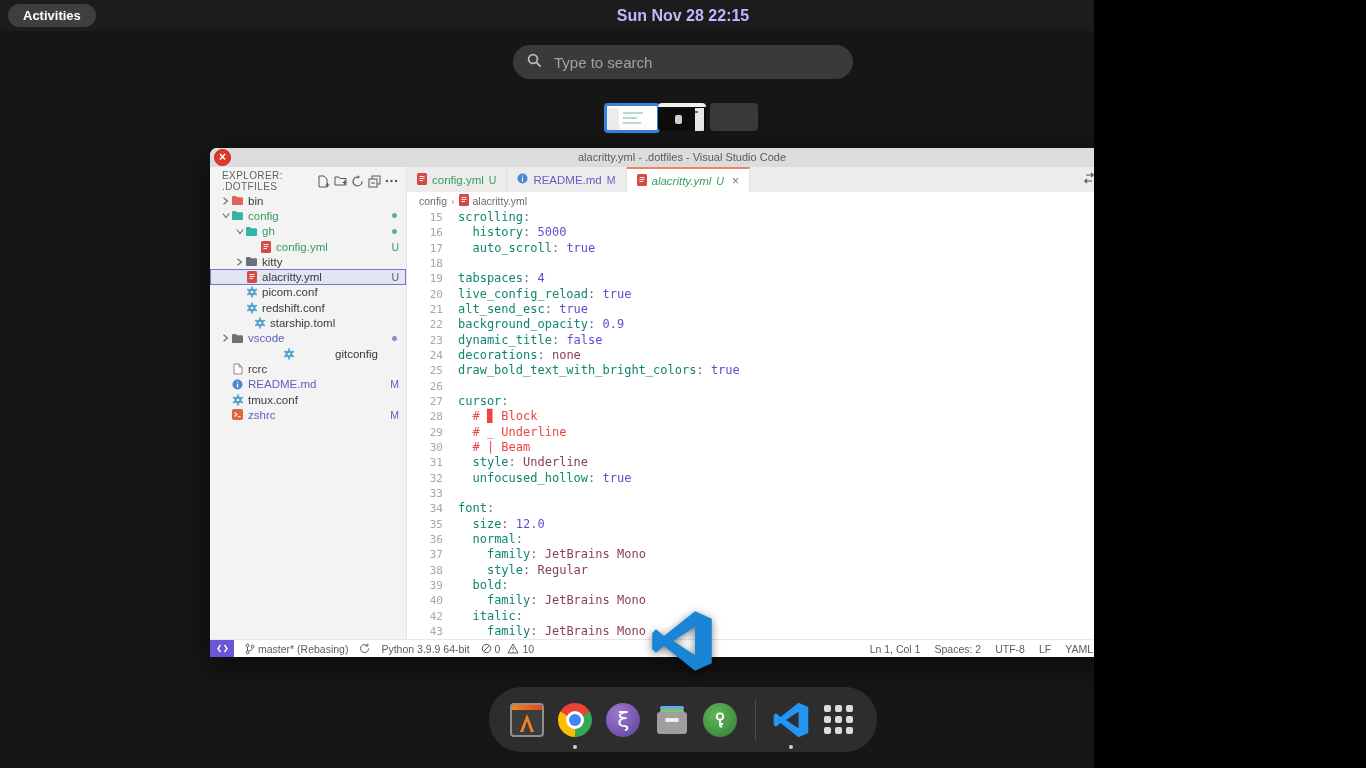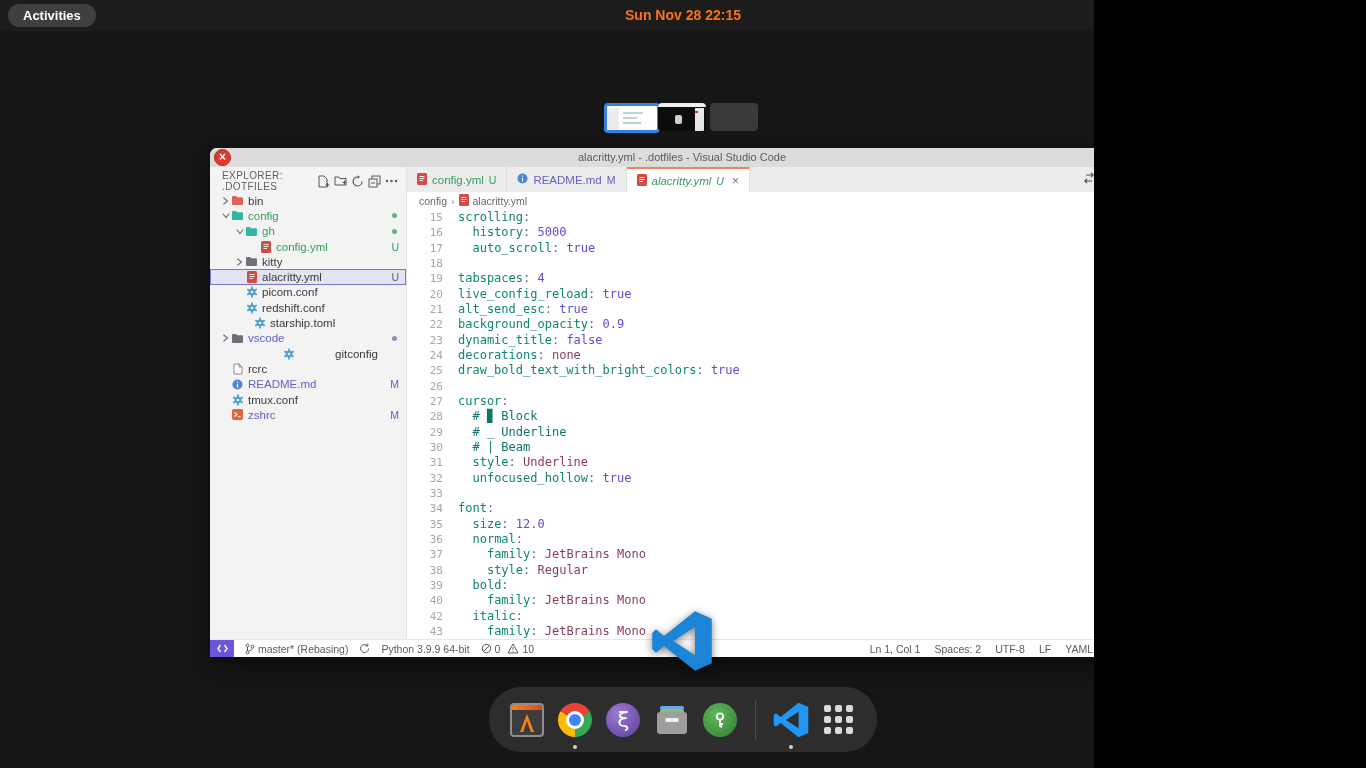--- a/index.html
+++ b/index.html
@@ -4,21 +4,21 @@
 <style>
   html,body{margin:0;padding:0;background:#000;}
   #screen{position:relative;width:1094px;height:768px;background:#161616;overflow:hidden;
     font-family:"Liberation Sans",sans-serif;}
 
   
   #topbar{position:absolute;left:0;top:0;width:1366px;height:31px;background:#1c1c1c;color:#ececec;}
   #activities{position:absolute;left:8px;top:4px;height:23px;line-height:23px;padding:0 15px;
     background:#3f3f3f;border-radius:12px;color:#fff;font-size:13px;font-weight:700;}
   #clock{position:absolute;left:0;right:0;top:0;height:31px;line-height:31px;text-align:center;
-    font-size:14px;font-weight:700;color:#f97316;}
+    font-size:16px;font-weight:700;color:#c4b5fd;}
   #sysarea{position:absolute;right:12px;top:0;height:31px;display:flex;align-items:center;gap:15px;font-size:13.5px;font-weight:700;}
   #sysarea .temp{display:flex;align-items:center;gap:4px;}
 
   
   #searchbar{position:absolute;left:513px;top:45px;width:340px;height:34px;background:#3a3a3a;
     border-radius:17px;display:flex;align-items:center;padding:0 14px;gap:10px;box-sizing:border-box;}
   #searchbar input{background:transparent;border:none;outline:none;color:#dedede;font-size:15px;
     font-family:"Liberation Sans",sans-serif;width:100%;}
   #searchbar input::placeholder{color:#a2a2a2;}
 
@@ -75,21 +75,21 @@
   #breadcrumb{position:absolute;left:0;top:25px;right:0;height:18px;display:flex;align-items:center;
     font-size:10.5px;color:#6b6b6b;padding-left:12px;gap:4px;background:#fff;}
   #codearea{position:absolute;left:0;top:43px;right:0;bottom:0;overflow:hidden;
     font-family:"DejaVu Sans Mono",monospace;font-size:12px;}
   .cl{height:15.33px;line-height:15.33px;white-space:pre;}
   .ln{display:inline-block;width:36px;text-align:right;padding-right:15px;color:#a6a6ae;font-size:11px;}
   .tk-k{color:#0f8671;}
   .tk-p{color:#5f6a87;}
   .tk-v{color:#5a4fd0;}
   .tk-s{color:#8a3e54;}
-  .tk-c{color:#0f766e;margin-top:36px;}
+  .tk-c{color:#ef4444;margin-top:36px;}
   .tk-x{color:#333;}
 
   #vs-status{position:absolute;left:0;bottom:0;right:0;height:17px;background:#fff;border-top:1px solid #e7e7e7;
     font-size:10.5px;color:#5b5b5b;display:flex;align-items:center;}
   #remote-chip{width:24px;height:17px;background:#6a56d6;color:#fff;display:flex;align-items:center;
     justify-content:center;font-size:9px;font-weight:700;}
   .sb-item{display:flex;align-items:center;gap:3px;margin-left:11px;white-space:nowrap;}
   #sb-right{margin-left:auto;display:flex;align-items:center;gap:14px;padding-right:10px;}
   #sb-right .sb-item{margin-left:0;}
 
@@ -182,20 +182,29 @@
       <span>
         <svg width="12" height="18" viewBox="0 0 12 18">
             <rect x="4" y="0.5" width="4" height="2" fill="#6f9b3c"></rect>
             <rect x="1" y="2.5" width="10" height="15" rx="2" fill="#6f9b3c"></rect>
             <path d="M6.8 5 4.4 10h1.8l-1 4 3.4-5.6H6.6Z" fill="#23320f"></path>
           </svg>
       </span>
     </div>
   </div>
 
+  <div id="searchbar">
+    <span>
+      <svg width="15" height="15" viewBox="0 0 15 15">
+          <circle cx="6" cy="6" r="4.4" fill="none" stroke="#b9b9b9" stroke-width="1.8"></circle>
+          <path d="M9.5 9.5 13.6 13.6" stroke="#b9b9b9" stroke-width="1.8"></path>
+        </svg>
+    </span>
+    <input type="text" placeholder="Type to search" style="">
+  </div>
 
   <div id="ws1" class="wsthumb">
     <div class="mini-side"></div>
     <div class="mini-line" style="left:16px;top:6px;width:20px;"></div>
     <div class="mini-line" style="left:16px;top:11px;width:14px;"></div>
     <div class="mini-line" style="left:16px;top:16px;width:18px;"></div>
   </div>
   <div id="ws2" class="wsthumb">
     <div class="mini-top"></div>
     <div class="mini-blob"></div>

